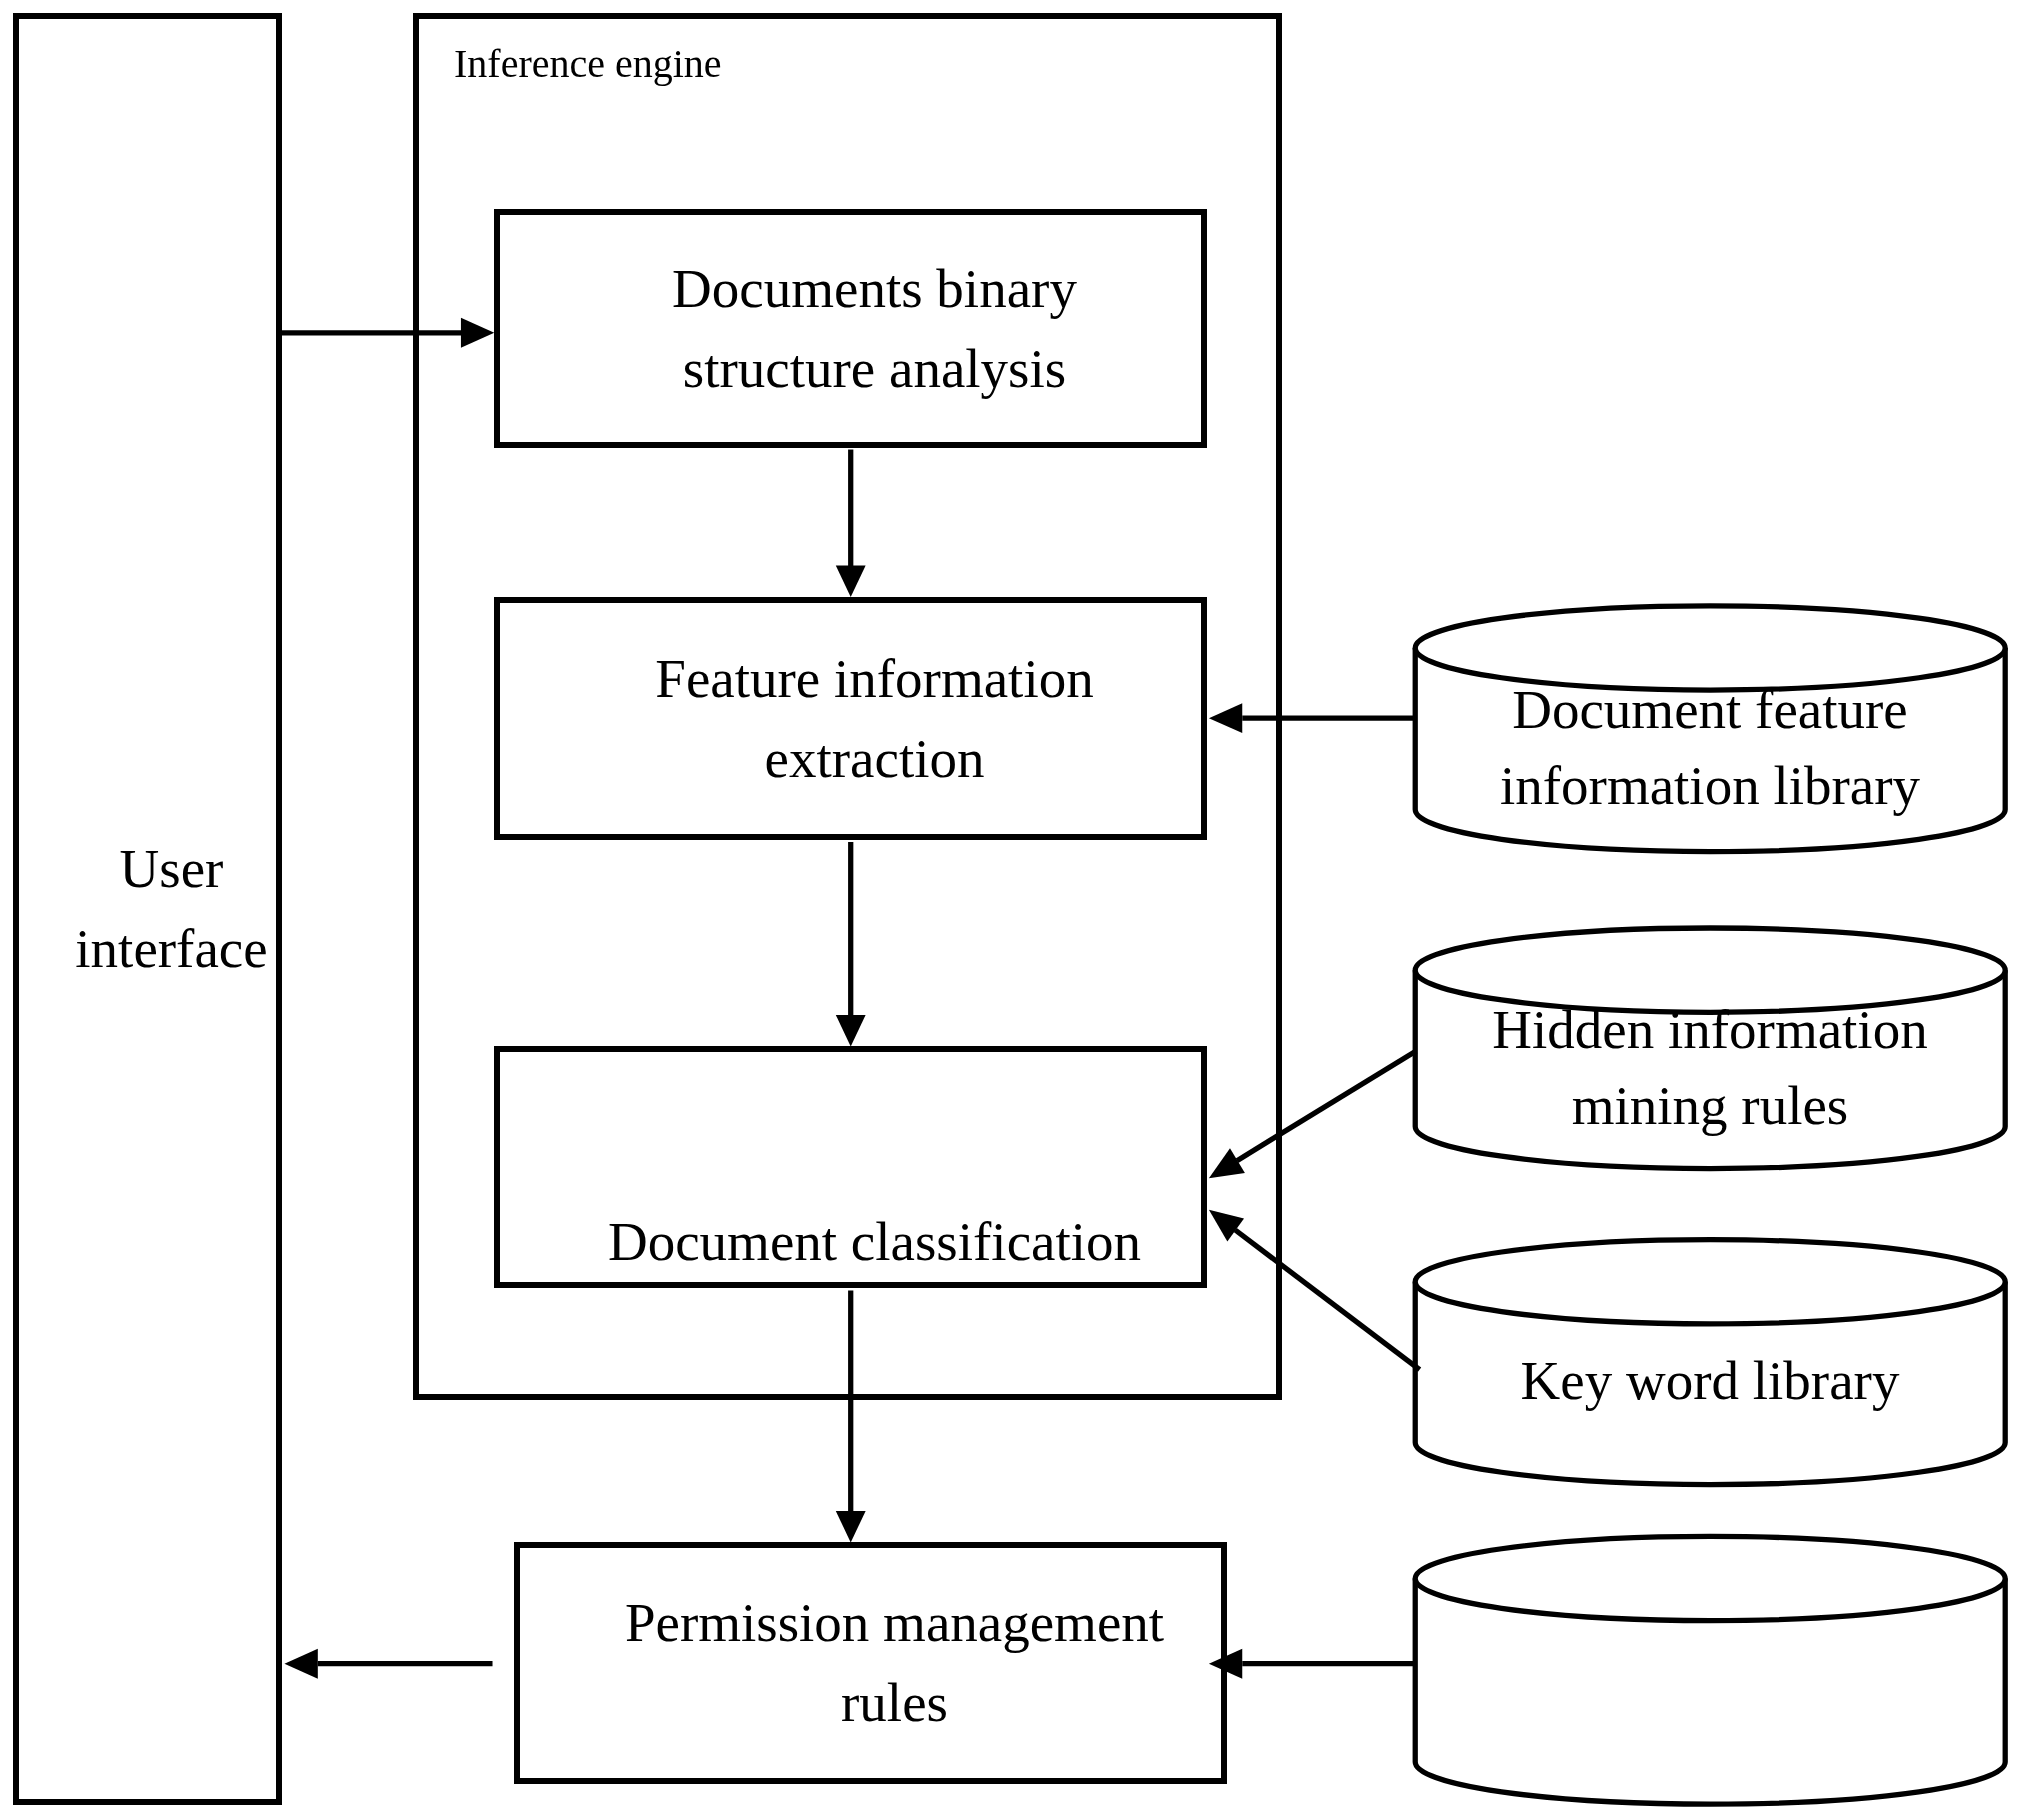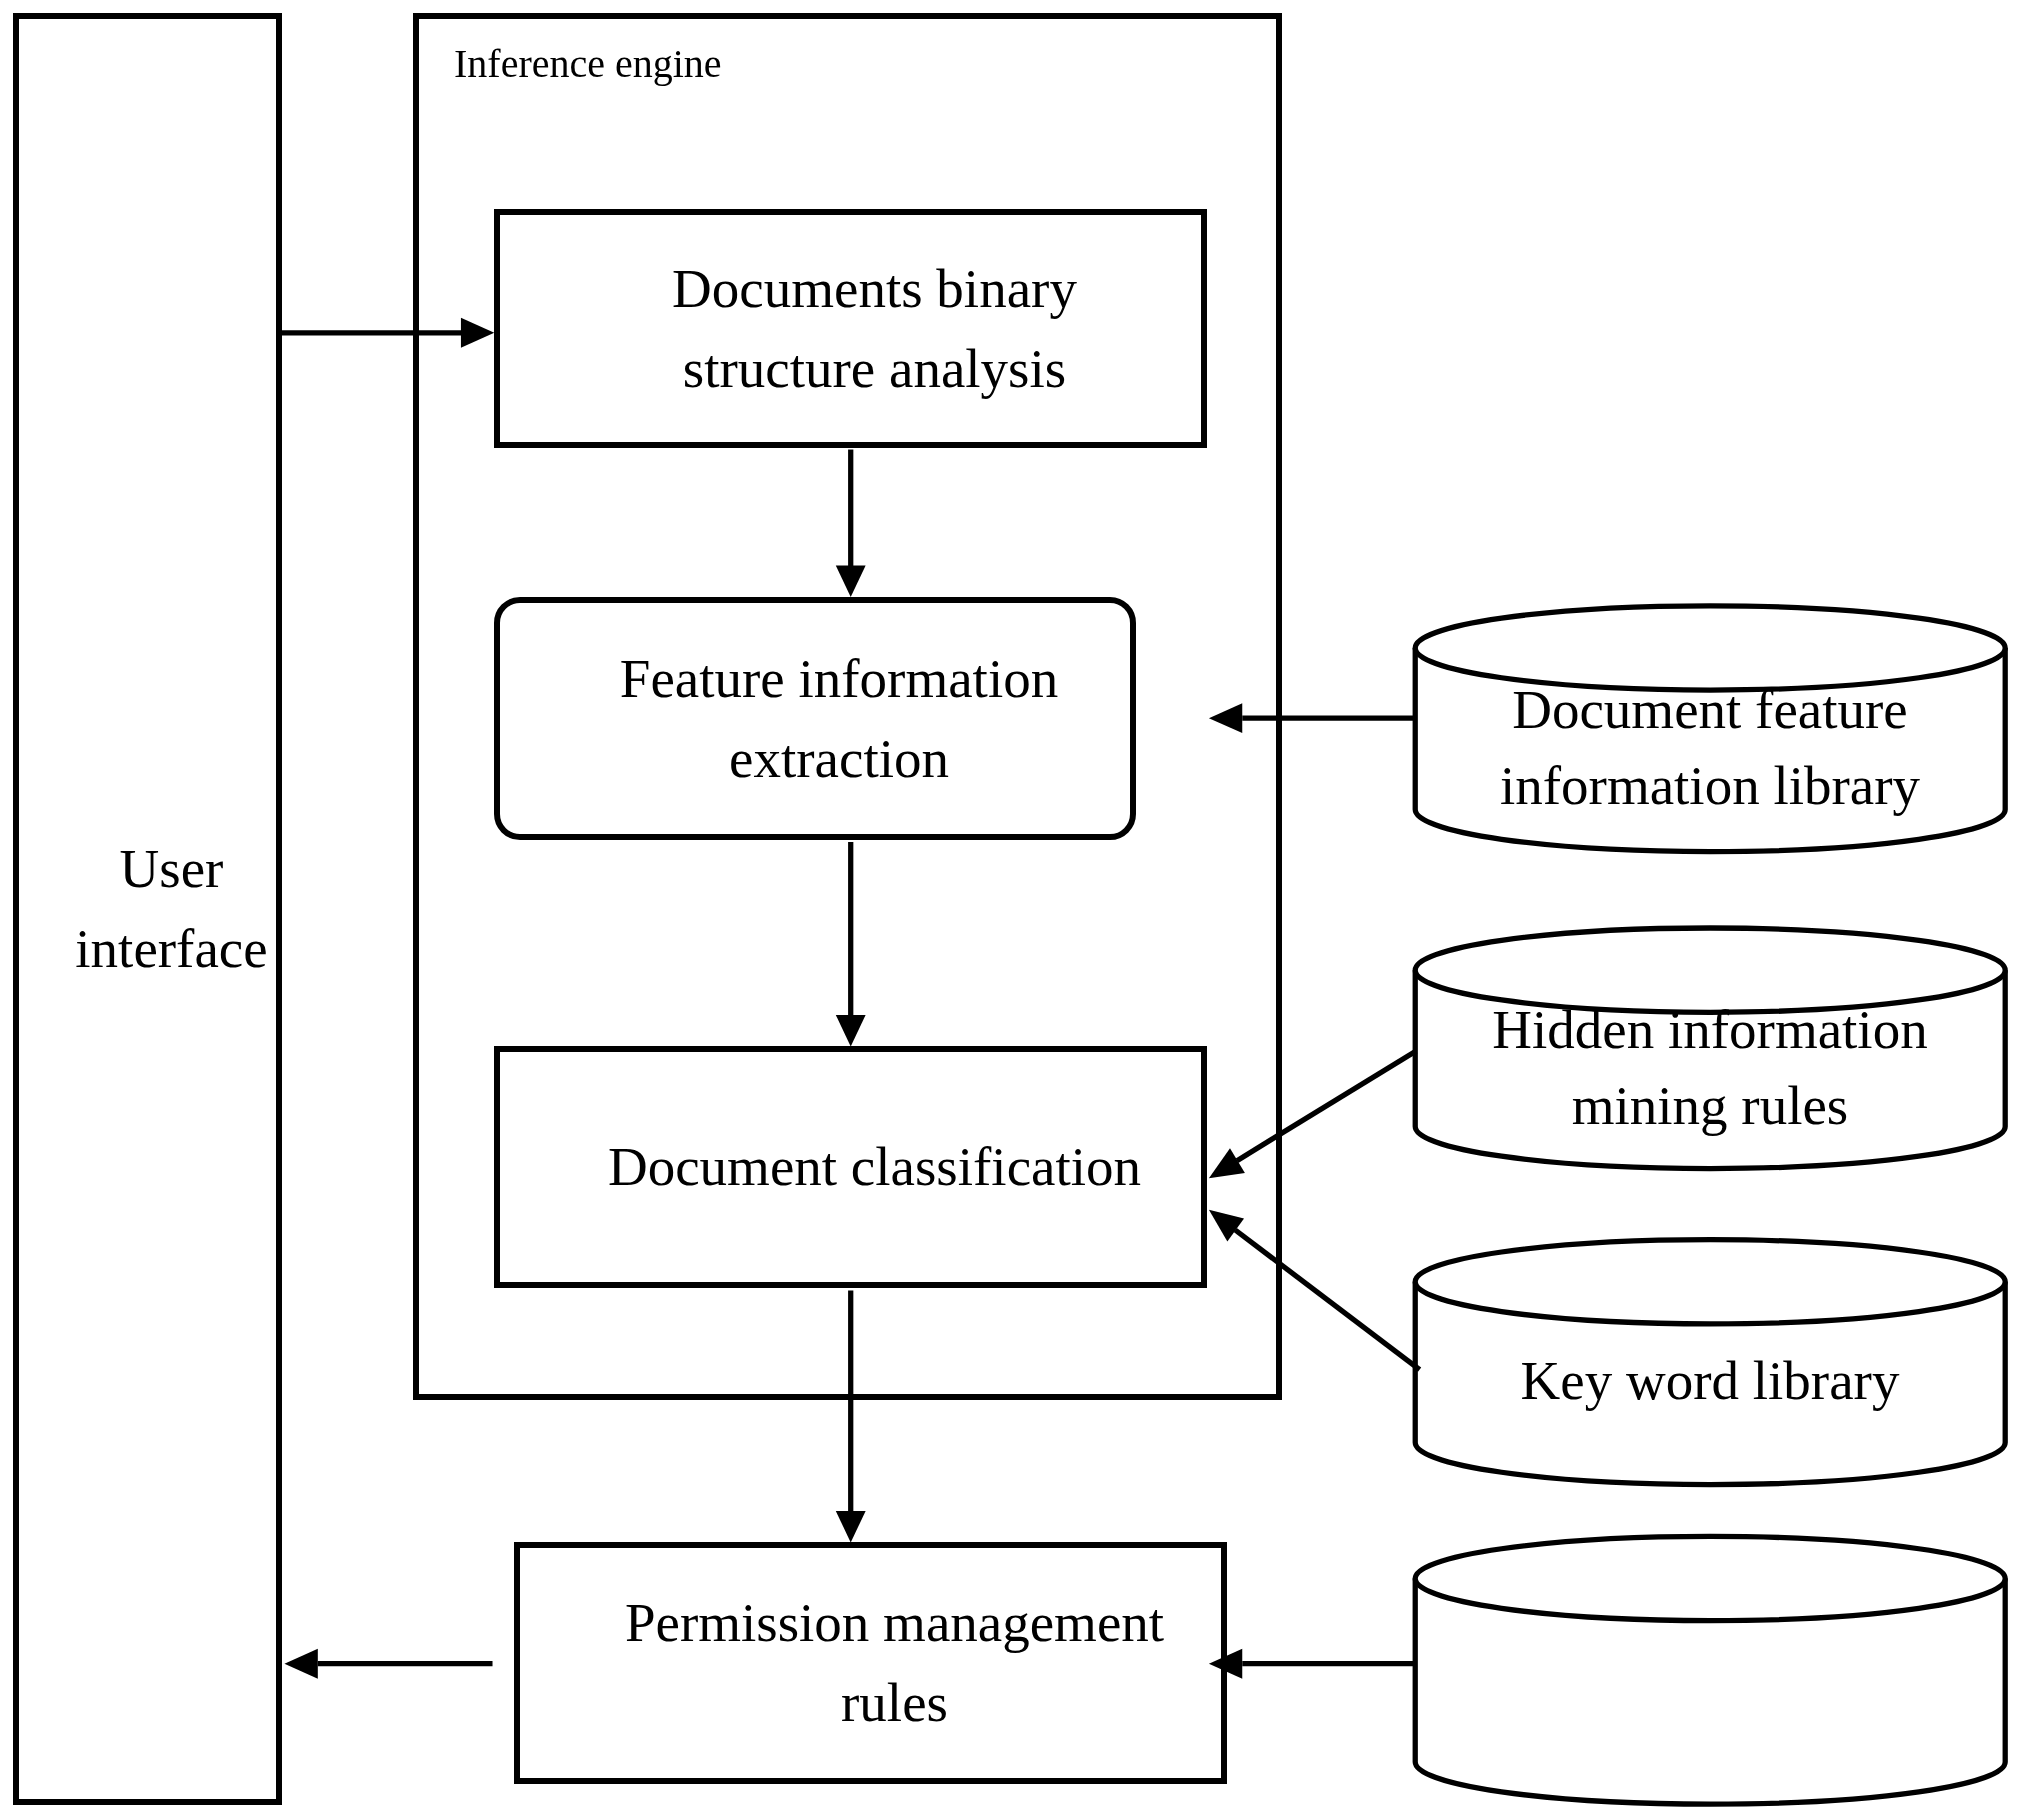--- a/index.html
+++ b/index.html
@@ -52,22 +52,22 @@
     text-align: center;
   }
   .cyl-label .label { line-height: 1.38; }
   
   .ui-box    { left: 13px;  top: 13px;   width: 269px; height: 1792px; }
   
   .ie-box    { left: 413px; top: 13px;   width: 869px; height: 1387px; }
   .ie-label  { left: 454px; top: 35px; }
   
   .pbox-1    { left: 494px; top: 209px;  width: 713px; height: 239px; }
-  .pbox-2    { left: 494px; top: 597px;  width: 642px; height: 243px; border-radius: 26px; }
-  .pbox-3    { left: 494px; top: 1046px; width: 713px; height: 242px; }
+  .pbox-2    { left: 494px; top: 597px;  width: 713px; height: 243px; }
+  .pbox-3    { left: 494px; top: 1046px; width: 713px; height: 242px; align-items: flex-end; }
   .pbox-4    { left: 494px; top: 1542px; width: 713px; height: 242px; margin-left: 20px; }
   
   .clabel-1  { left: 1415px; top: 650px;  width: 590px; height: 195px; }
   .clabel-2  { left: 1415px; top: 972px; width: 590px; height: 191px; }
   .clabel-3  { left: 1415px; top: 1283px; width: 590px; height: 196px; }
   .clabel-4  { left: 1415px; top: 1577px; width: 590px; height: 221px; }
 </style>
 </head>
 <body>
 

